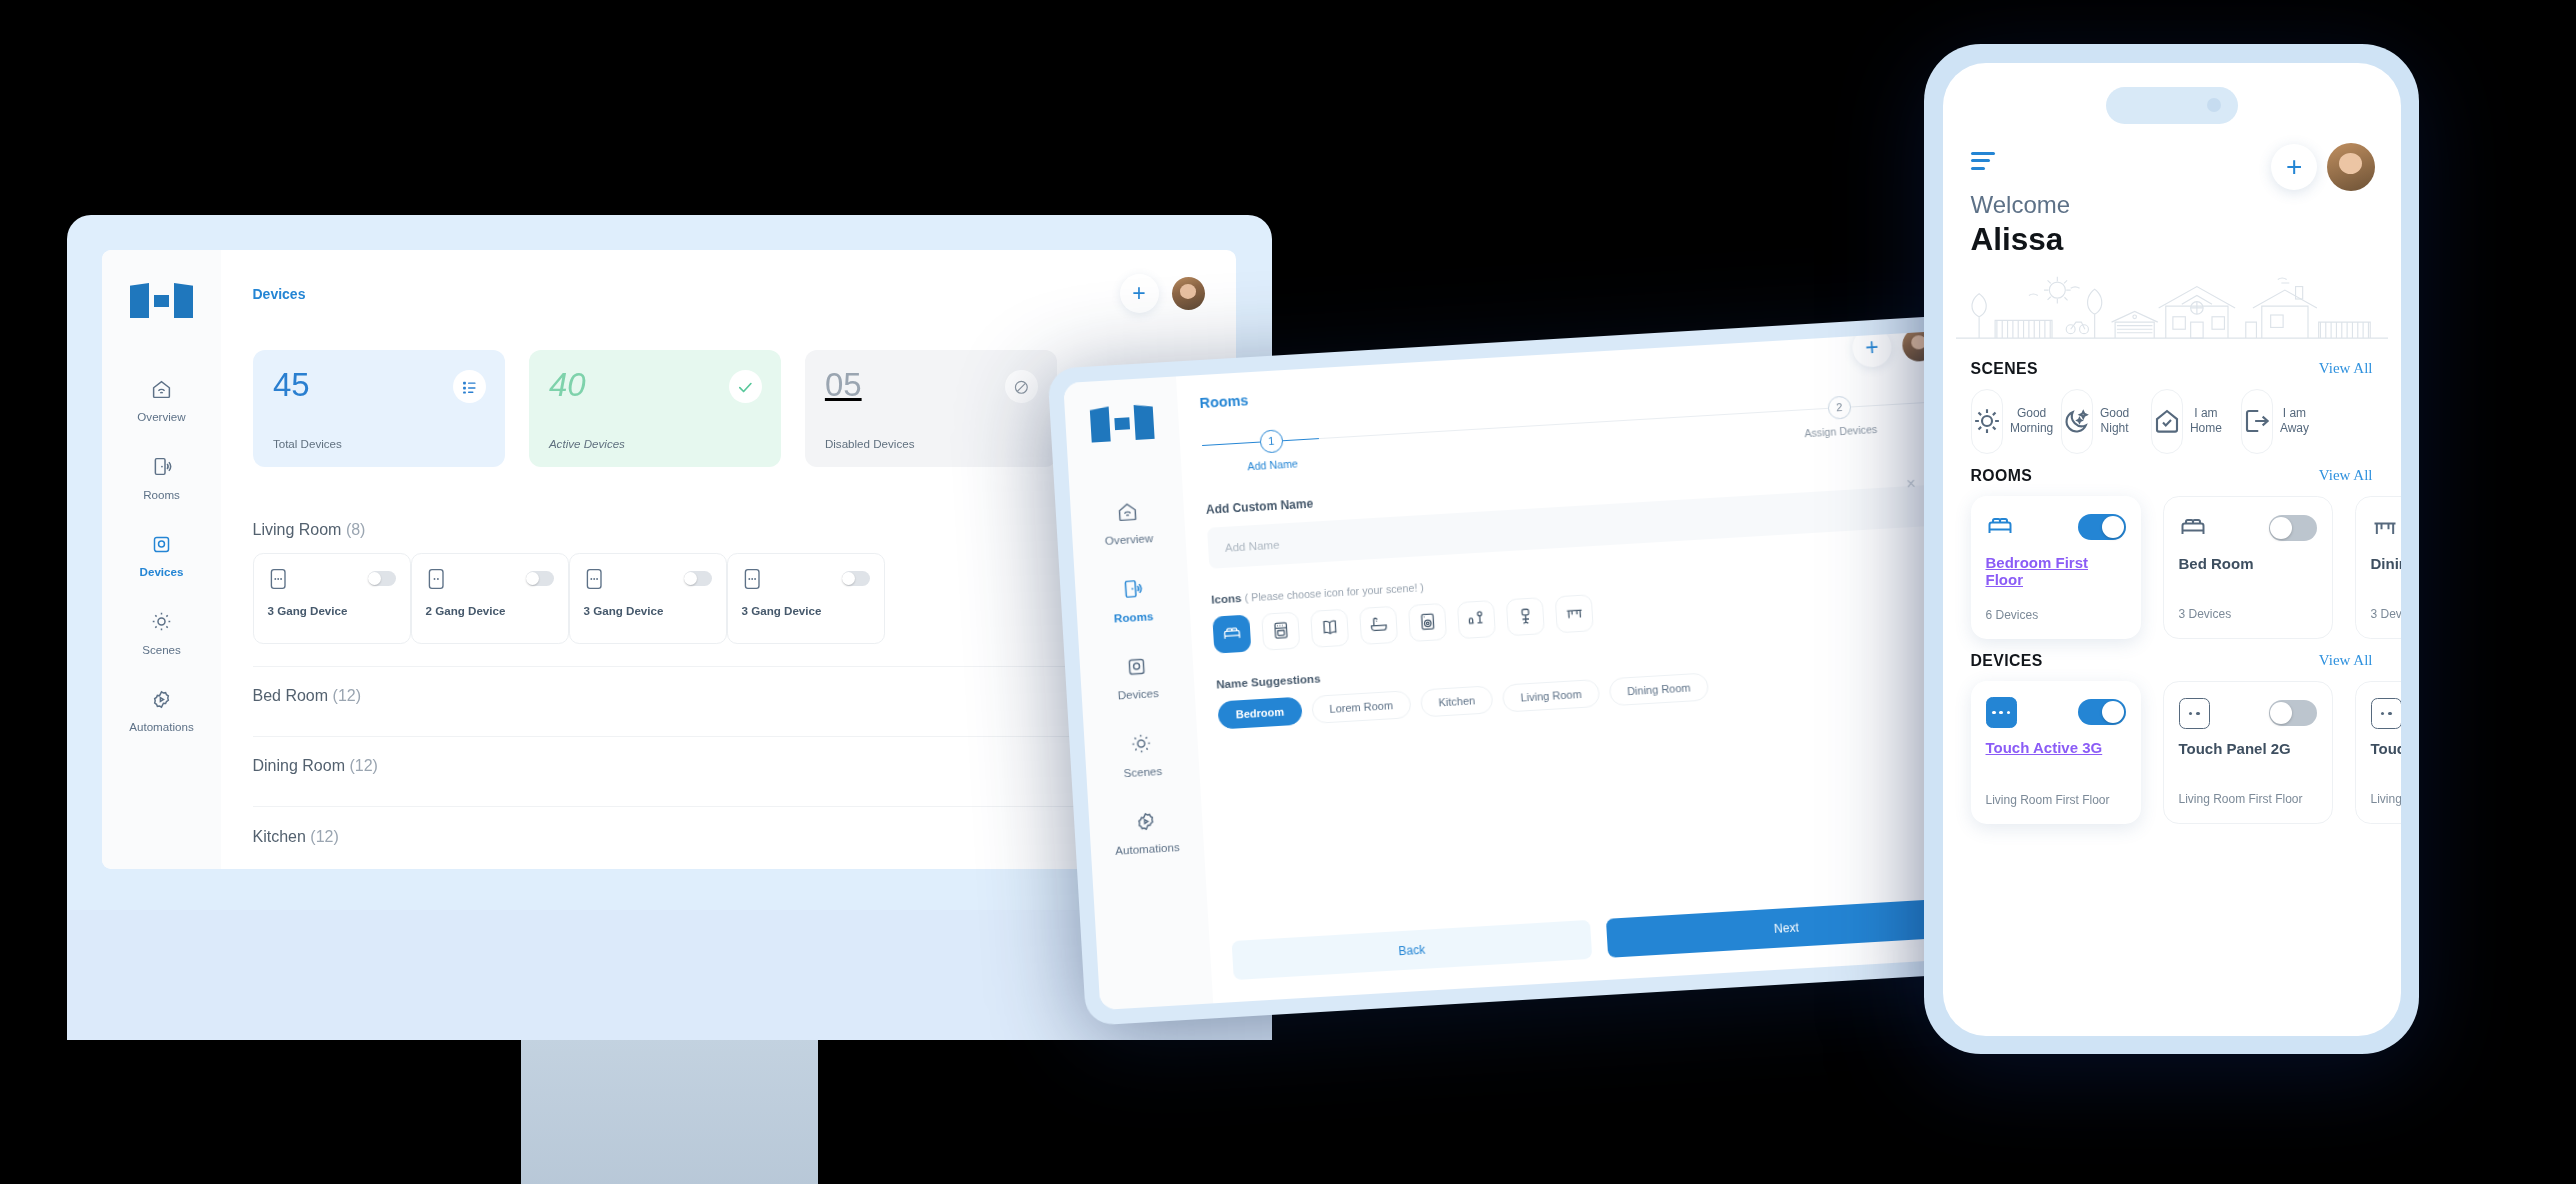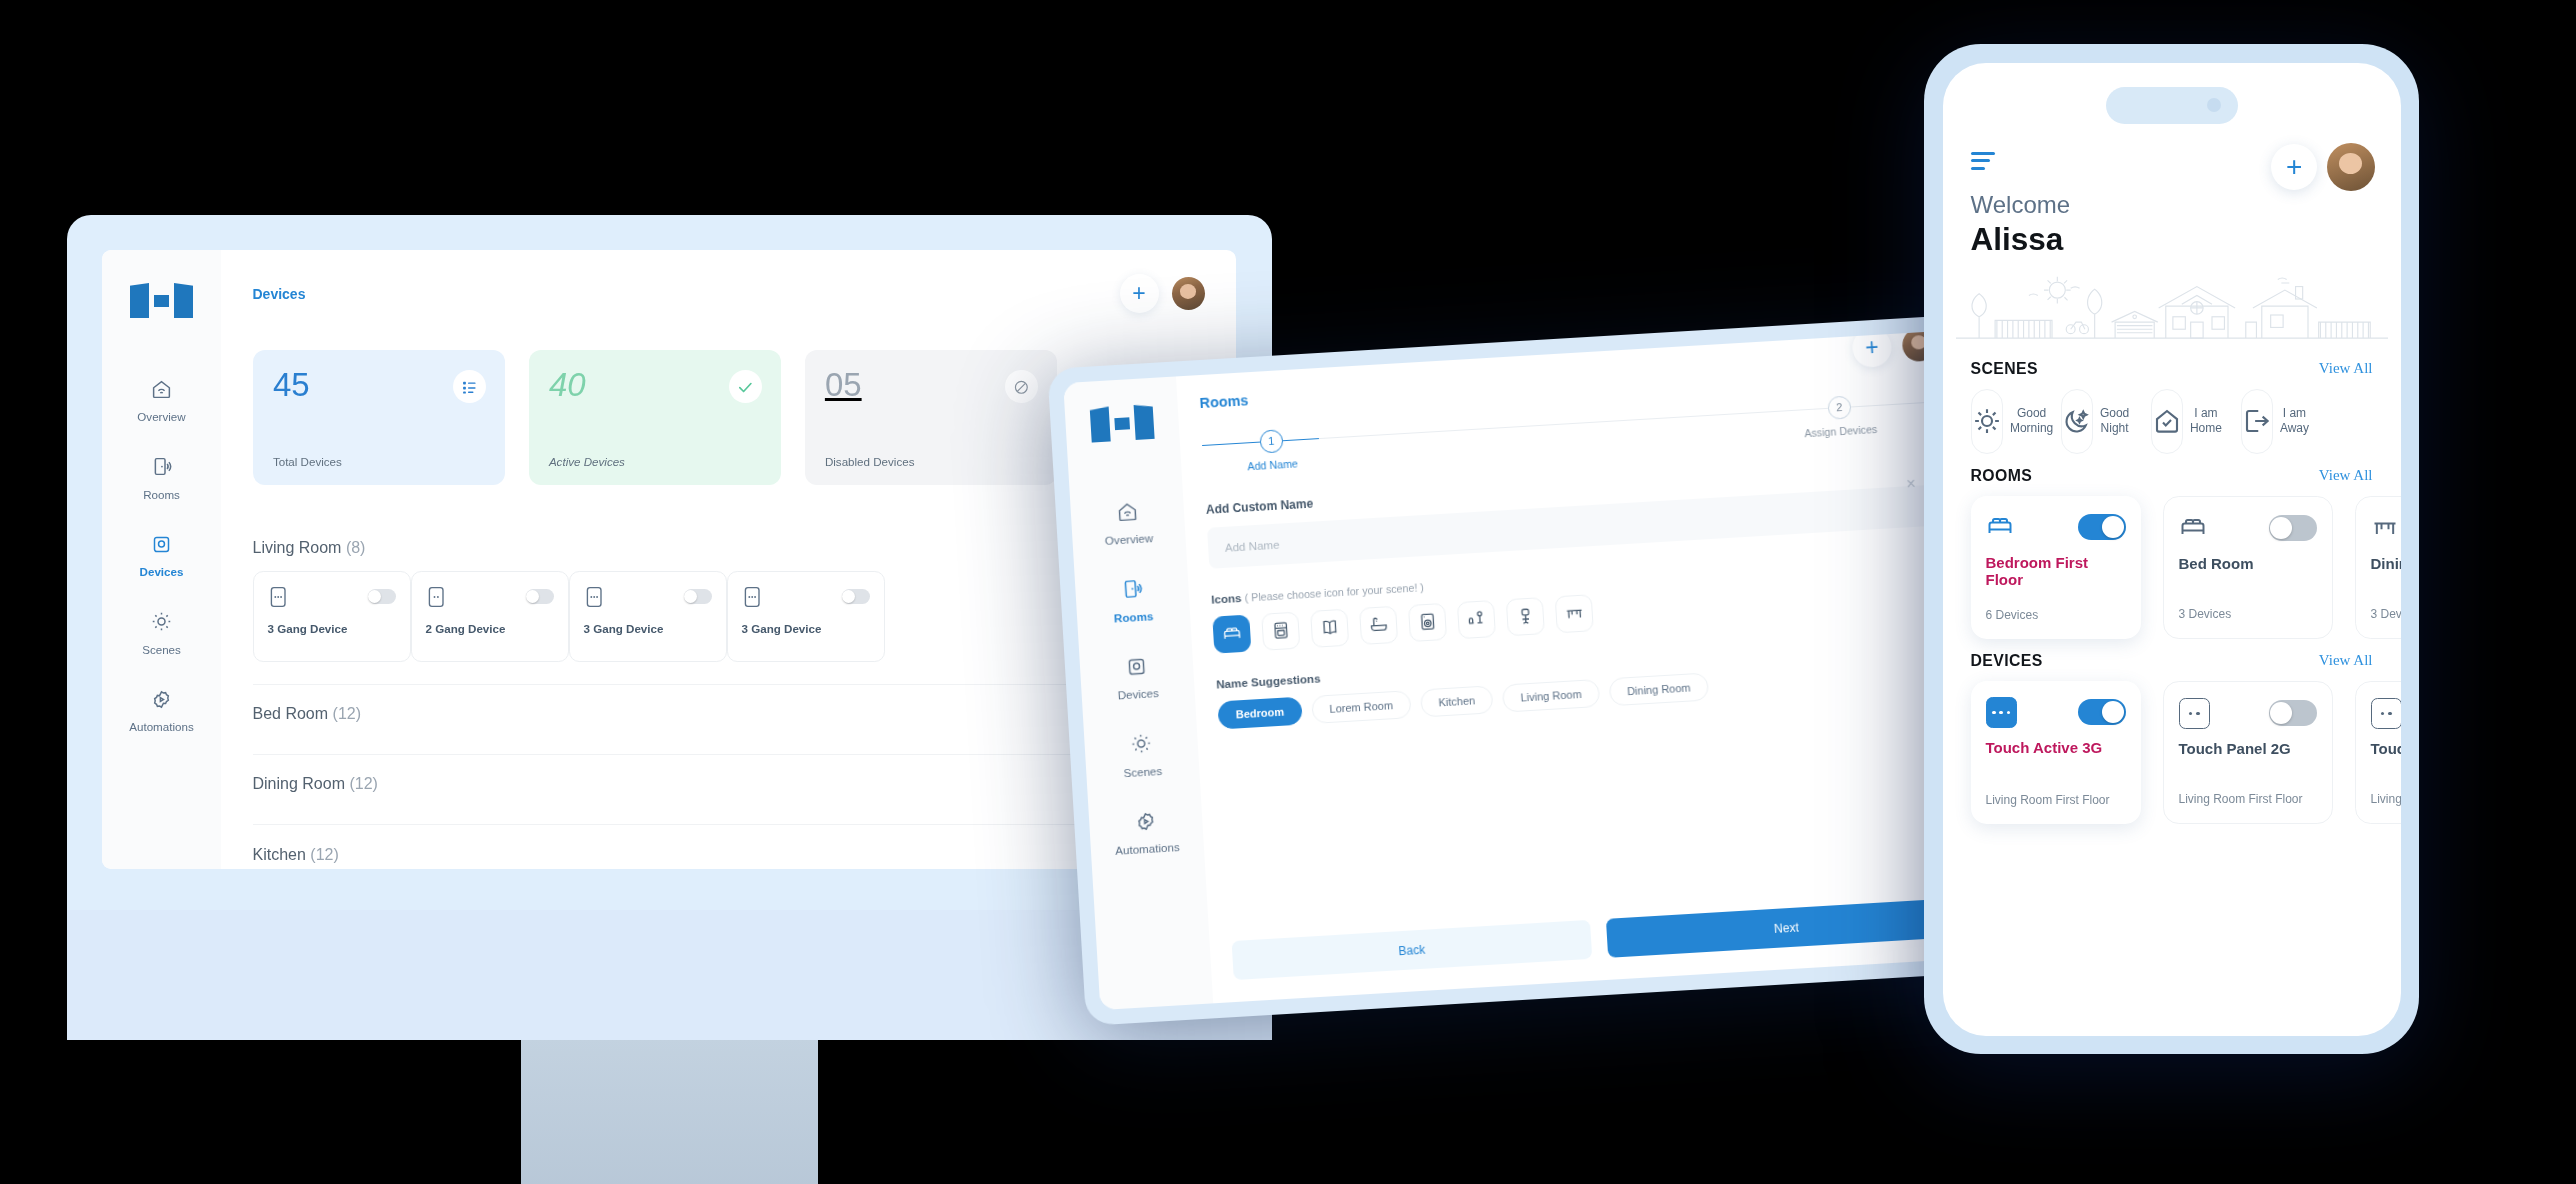--- a/index.html
+++ b/index.html
@@ -52,21 +52,21 @@
   .avatar {
     width: 33px; height: 33px; border-radius: 50%; overflow: hidden;
     background: linear-gradient(160deg,#b98a5e 0%,#8d6645 40%,#5c4631 100%);
     position: relative; flex: 0 0 33px;
   }
   .avatar::after {
     content: ""; position: absolute; left: 26%; top: 22%; width: 48%; height: 44%;
     border-radius: 50%; background: #e8c0a0;
   }
   .stats { display: flex; gap: 24px; margin-bottom: 54px; }
-  .stat { width: 252px; height: 135px; border-radius: 12px; padding: 17.6px 20.4px; position: relative; }
+  .stat { width: 252px; height: 117px; border-radius: 12px; padding: 17.6px 20.4px; position: relative; }
   .stat.blue { background: #e7f2fd; }
   .stat.green { background: #e6f8ef; font-style: italic; }
   .stat.gray { background: #f3f4f6; text-decoration: underline; }
   .stat-num { font-size: 33px; font-weight: 500; line-height: 1; }
   .stat.blue .stat-num { color: #2a7fd0; }
   .stat.green .stat-num { color: #7ed2ab; }
   .stat.gray .stat-num { color: #9aa5b1; }
   .stat-label { position: absolute; bottom: 16.7px; left: 20.4px; font-size: 11.6px; color: #60707f; }
   .stat-icon {
     position: absolute; right: 18.5px; top: 20.4px; width: 33px; height: 33px;
@@ -157,21 +157,21 @@
   .scene-box { width: 65px; height: 65px; border-radius: 16.7px; border: 0.9px solid #eef1f4; display: flex; align-items: center; justify-content: center; background: #fff; }
   .scene-box svg { width: 30px; height: 30px; stroke: #56697d; fill: none; stroke-width: 1.7; }
   .scene-t { font-size: 12px; color: #56697d; text-align: center; line-height: 1.25; }
   .card-list { display: flex; gap: 22px; }
   .rcard { width: 170px; height: 143px; border-radius: 15.8px; padding: 15.8px 15px; position: relative; flex: 0 0 170px; }
   .rcard.on { background: #fff; box-shadow: 0 4.6px 16.7px rgba(60,100,150,.13); }
   .rcard.off { background: #fff; border: 0.9px solid #eef1f4; }
   .rcard svg.ri { width: 28px; height: 28px; stroke: #56697d; fill: none; stroke-width: 1.7; }
   .rcard.on svg.ri { stroke: #2485d4; }
   .rname { font-size: 15px; font-weight: 700; color: #3e4f60; margin-top: 11px; line-height: 1.15; }
-  .rcard.on .rname { color: #be185d; }
+  .rcard.on .rname { color: #8b5cf6; text-decoration: underline; }
   .rsub { position: absolute; left: 15px; bottom: 16.7px; font-size: 12px; color: #7c8a98; }
   .ptgl { position: absolute; right: 15px; top: 18.5px; width: 48px; height: 26px; border-radius: 15px; background: #bcc5ce; cursor: pointer; }
   .ptgl::after { content: ""; position: absolute; left: 1.9px; top: 1.9px; width: 22px; height: 22px; border-radius: 50%; background: #fff; box-shadow: 0 0.9px 2.8px rgba(0,0,0,.22); }
   .ptgl.on { background: #2485d4; }
   .ptgl.on::after { left: auto; right: 1.9px; }
   .dv-ic { width: 31.5px; height: 31.5px; border-radius: 6.5px; border: 1.5px solid #56697d; display: flex; align-items: center; justify-content: center; gap: 3.7px; }
   .dv-ic.blue { background: #2485d4; border-color: #2485d4; }
   .dot { width: 3.7px; height: 3.7px; border-radius: 50%; background: #56697d; }
   .dv-ic.blue .dot { background: #fff; }
 </style>

